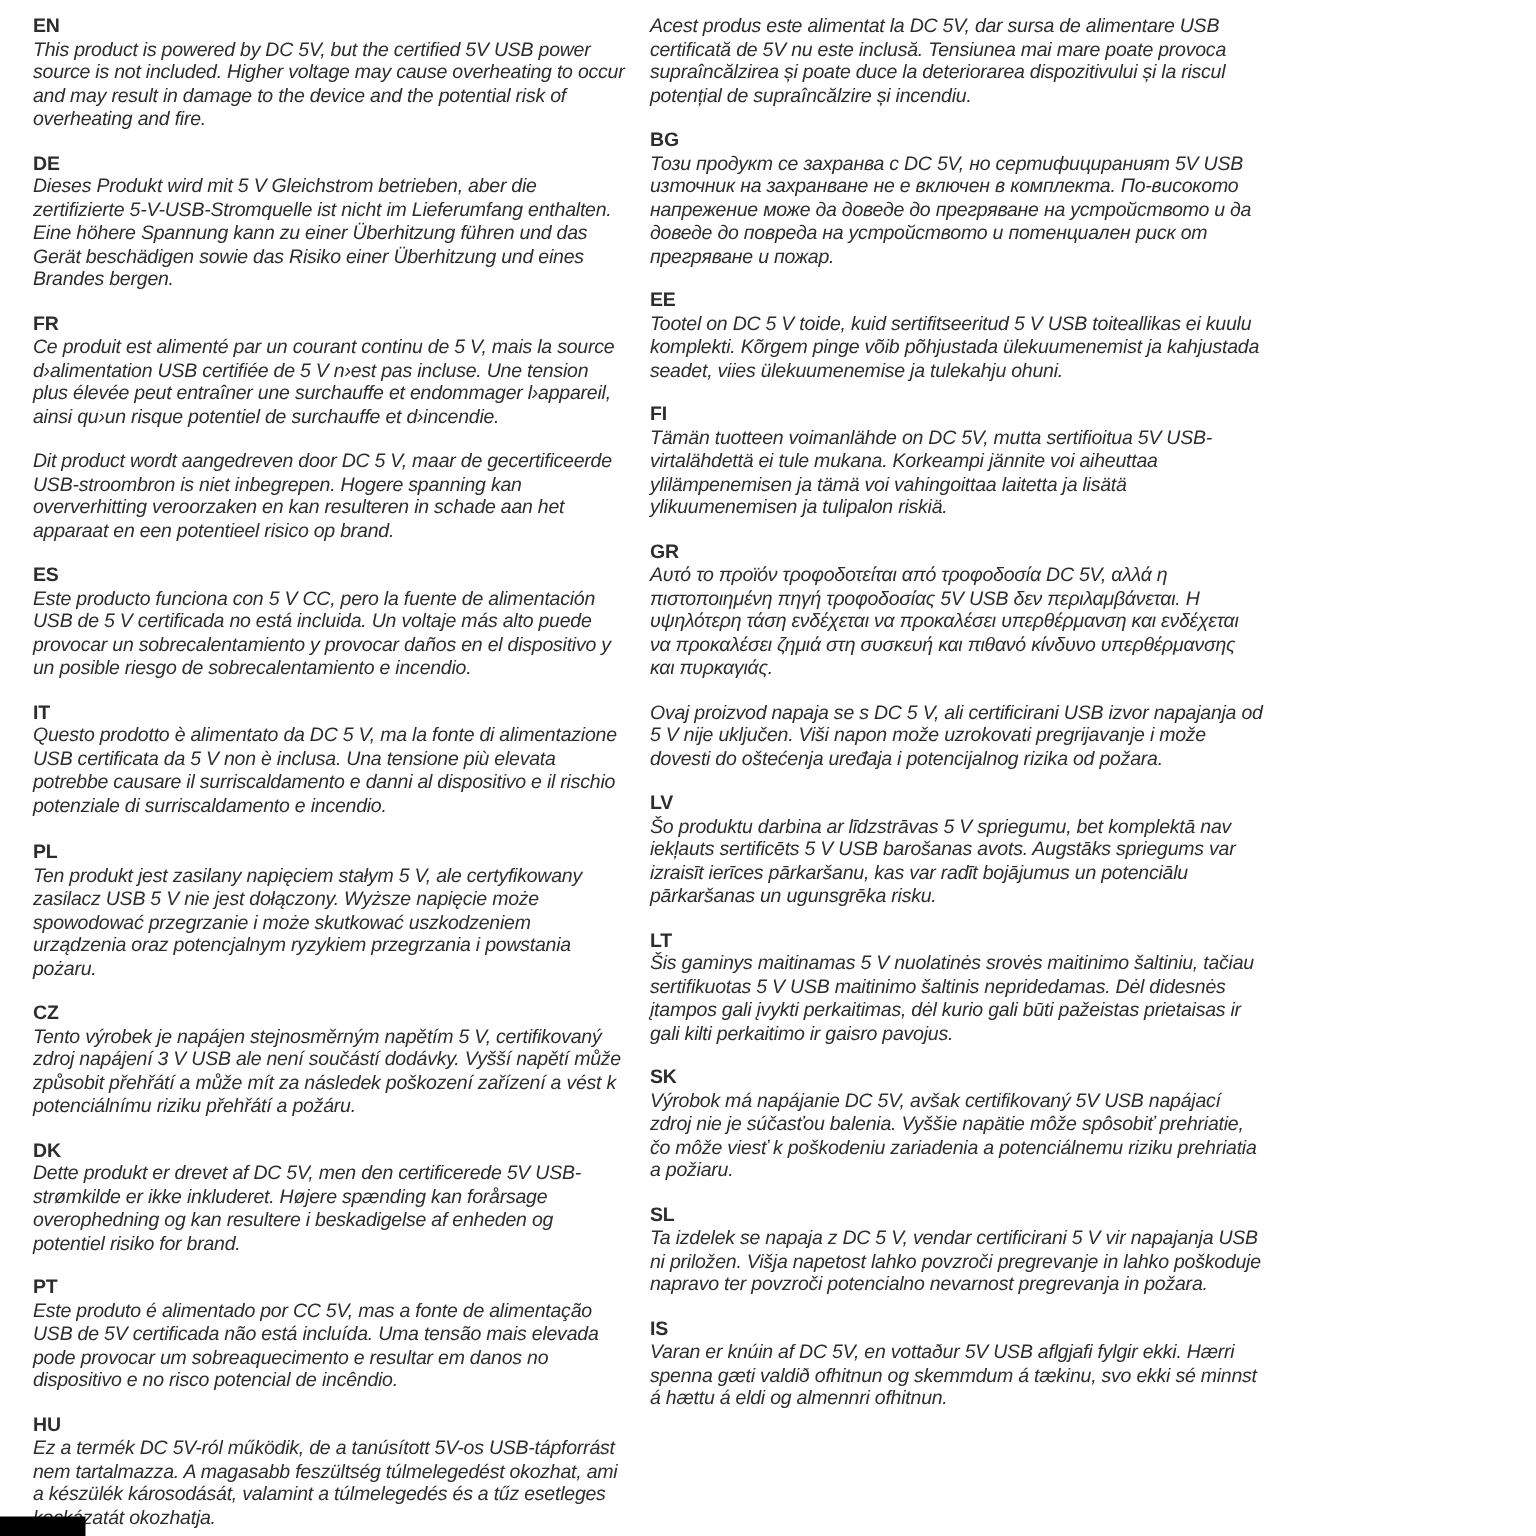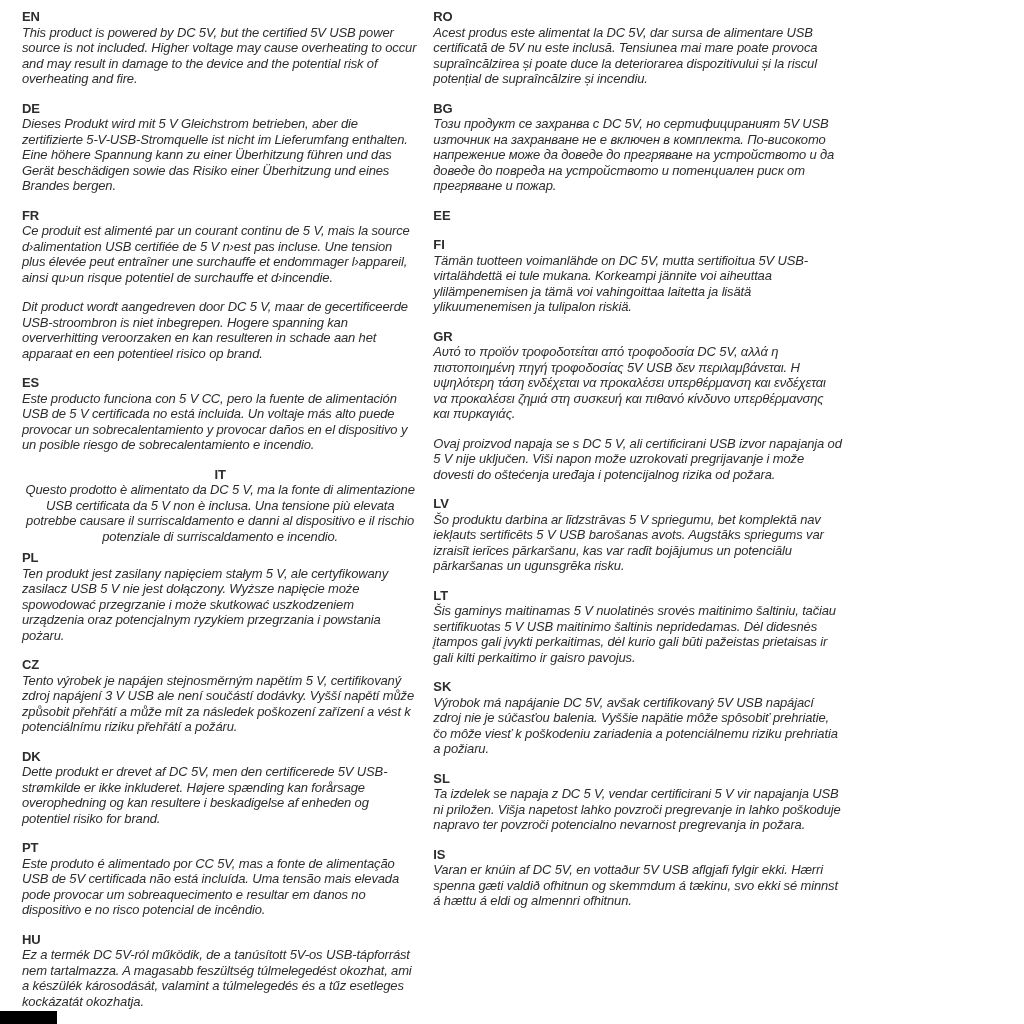--- a/index.html
+++ b/index.html
@@ -18,21 +18,21 @@
   .page {
     display: flex;
     padding: 9px 12px 0 22px;
     box-sizing: border-box;
     width: 854px;
   }
   .col { box-sizing: border-box; }
   .col-left  { width: 480px; margin-right: 15px; }
   .col-right { width: 495px; }
   .sec { margin-bottom: 14px; }
-  .sec.tight { margin-bottom: 6px; text-align: center; }
+  .sec.tight { margin-bottom: 16px; }
   .code {
     font-weight: bold;
     font-size: 13px;
     line-height: 15.5px;
     letter-spacing: -0.1px;
   }
   .txt {
     font-size: 13px;
     line-height: 15.5px;
     letter-spacing: -0.15px;
@@ -95,29 +95,29 @@
         <div class="code">HU</div>
         <div class="txt">Ez a termék DC 5V-ról működik, de a tanúsított 5V-os USB-tápforrást nem tartalmazza. A magasabb feszültség túlmelegedést okozhat, ami a készülék károsodását, valamint a túlmelegedés és a tűz esetleges kockázatát okozhatja.</div>
       </div>
       <div class="sec">
         <div class="code">NO</div>
         <div class="txt">Dette produktet drives av DC 5V, men den sertifiserte 5V USB-strømkilden er ikke inkludert. Høyere spenning kan føre til overoppheting, skade på enheten og potensiell risiko for brann.</div>
       </div>
     </div>
   <div class="col col-right" id="col-right">
       <div class="sec">
-        <div class="code">RO</div>
         <div class="txt">Acest produs este alimentat la DC 5V, dar sursa de alimentare USB certificată de 5V nu este inclusă. Tensiunea mai mare poate provoca supraîncălzirea și poate duce la deteriorarea dispozitivului și la riscul potențial de supraîncălzire și incendiu.</div>
       </div>
       <div class="sec">
         <div class="code">BG</div>
         <div class="txt">Този продукт се захранва с DC 5V, но сертифицираният 5V USB източник на захранване не е включен в комплекта. По-високото напрежение може да доведе до прегряване на устройството и да доведе до повреда на устройството и потенциален риск от прегряване и пожар.</div>
       </div>
       <div class="sec">
         <div class="code">EE</div>
+        <div class="txt">Tootel on DC 5 V toide, kuid sertifitseeritud 5 V USB toiteallikas ei kuulu komplekti. Kõrgem pinge võib põhjustada ülekuumenemist ja kahjustada seadet, viies ülekuumenemise ja tulekahju ohuni.</div>
       </div>
       <div class="sec">
         <div class="code">FI</div>
         <div class="txt">Tämän tuotteen voimanlähde on DC 5V, mutta sertifioitua 5V USB-virtalähdettä ei tule mukana. Korkeampi jännite voi aiheuttaa ylilämpenemisen ja tämä voi vahingoittaa laitetta ja lisätä ylikuumenemisen ja tulipalon riskiä.</div>
       </div>
       <div class="sec">
         <div class="code">GR</div>
         <div class="txt">Αυτό το προϊόν τροφοδοτείται από τροφοδοσία DC 5V, αλλά η πιστοποιημένη πηγή τροφοδοσίας 5V USB δεν περιλαμβάνεται. Η υψηλότερη τάση ενδέχεται να προκαλέσει υπερθέρμανση και ενδέχεται να προκαλέσει ζημιά στη συσκευή και πιθανό κίνδυνο υπερθέρμανσης και πυρκαγιάς.</div>
       </div>
       <div class="sec">

